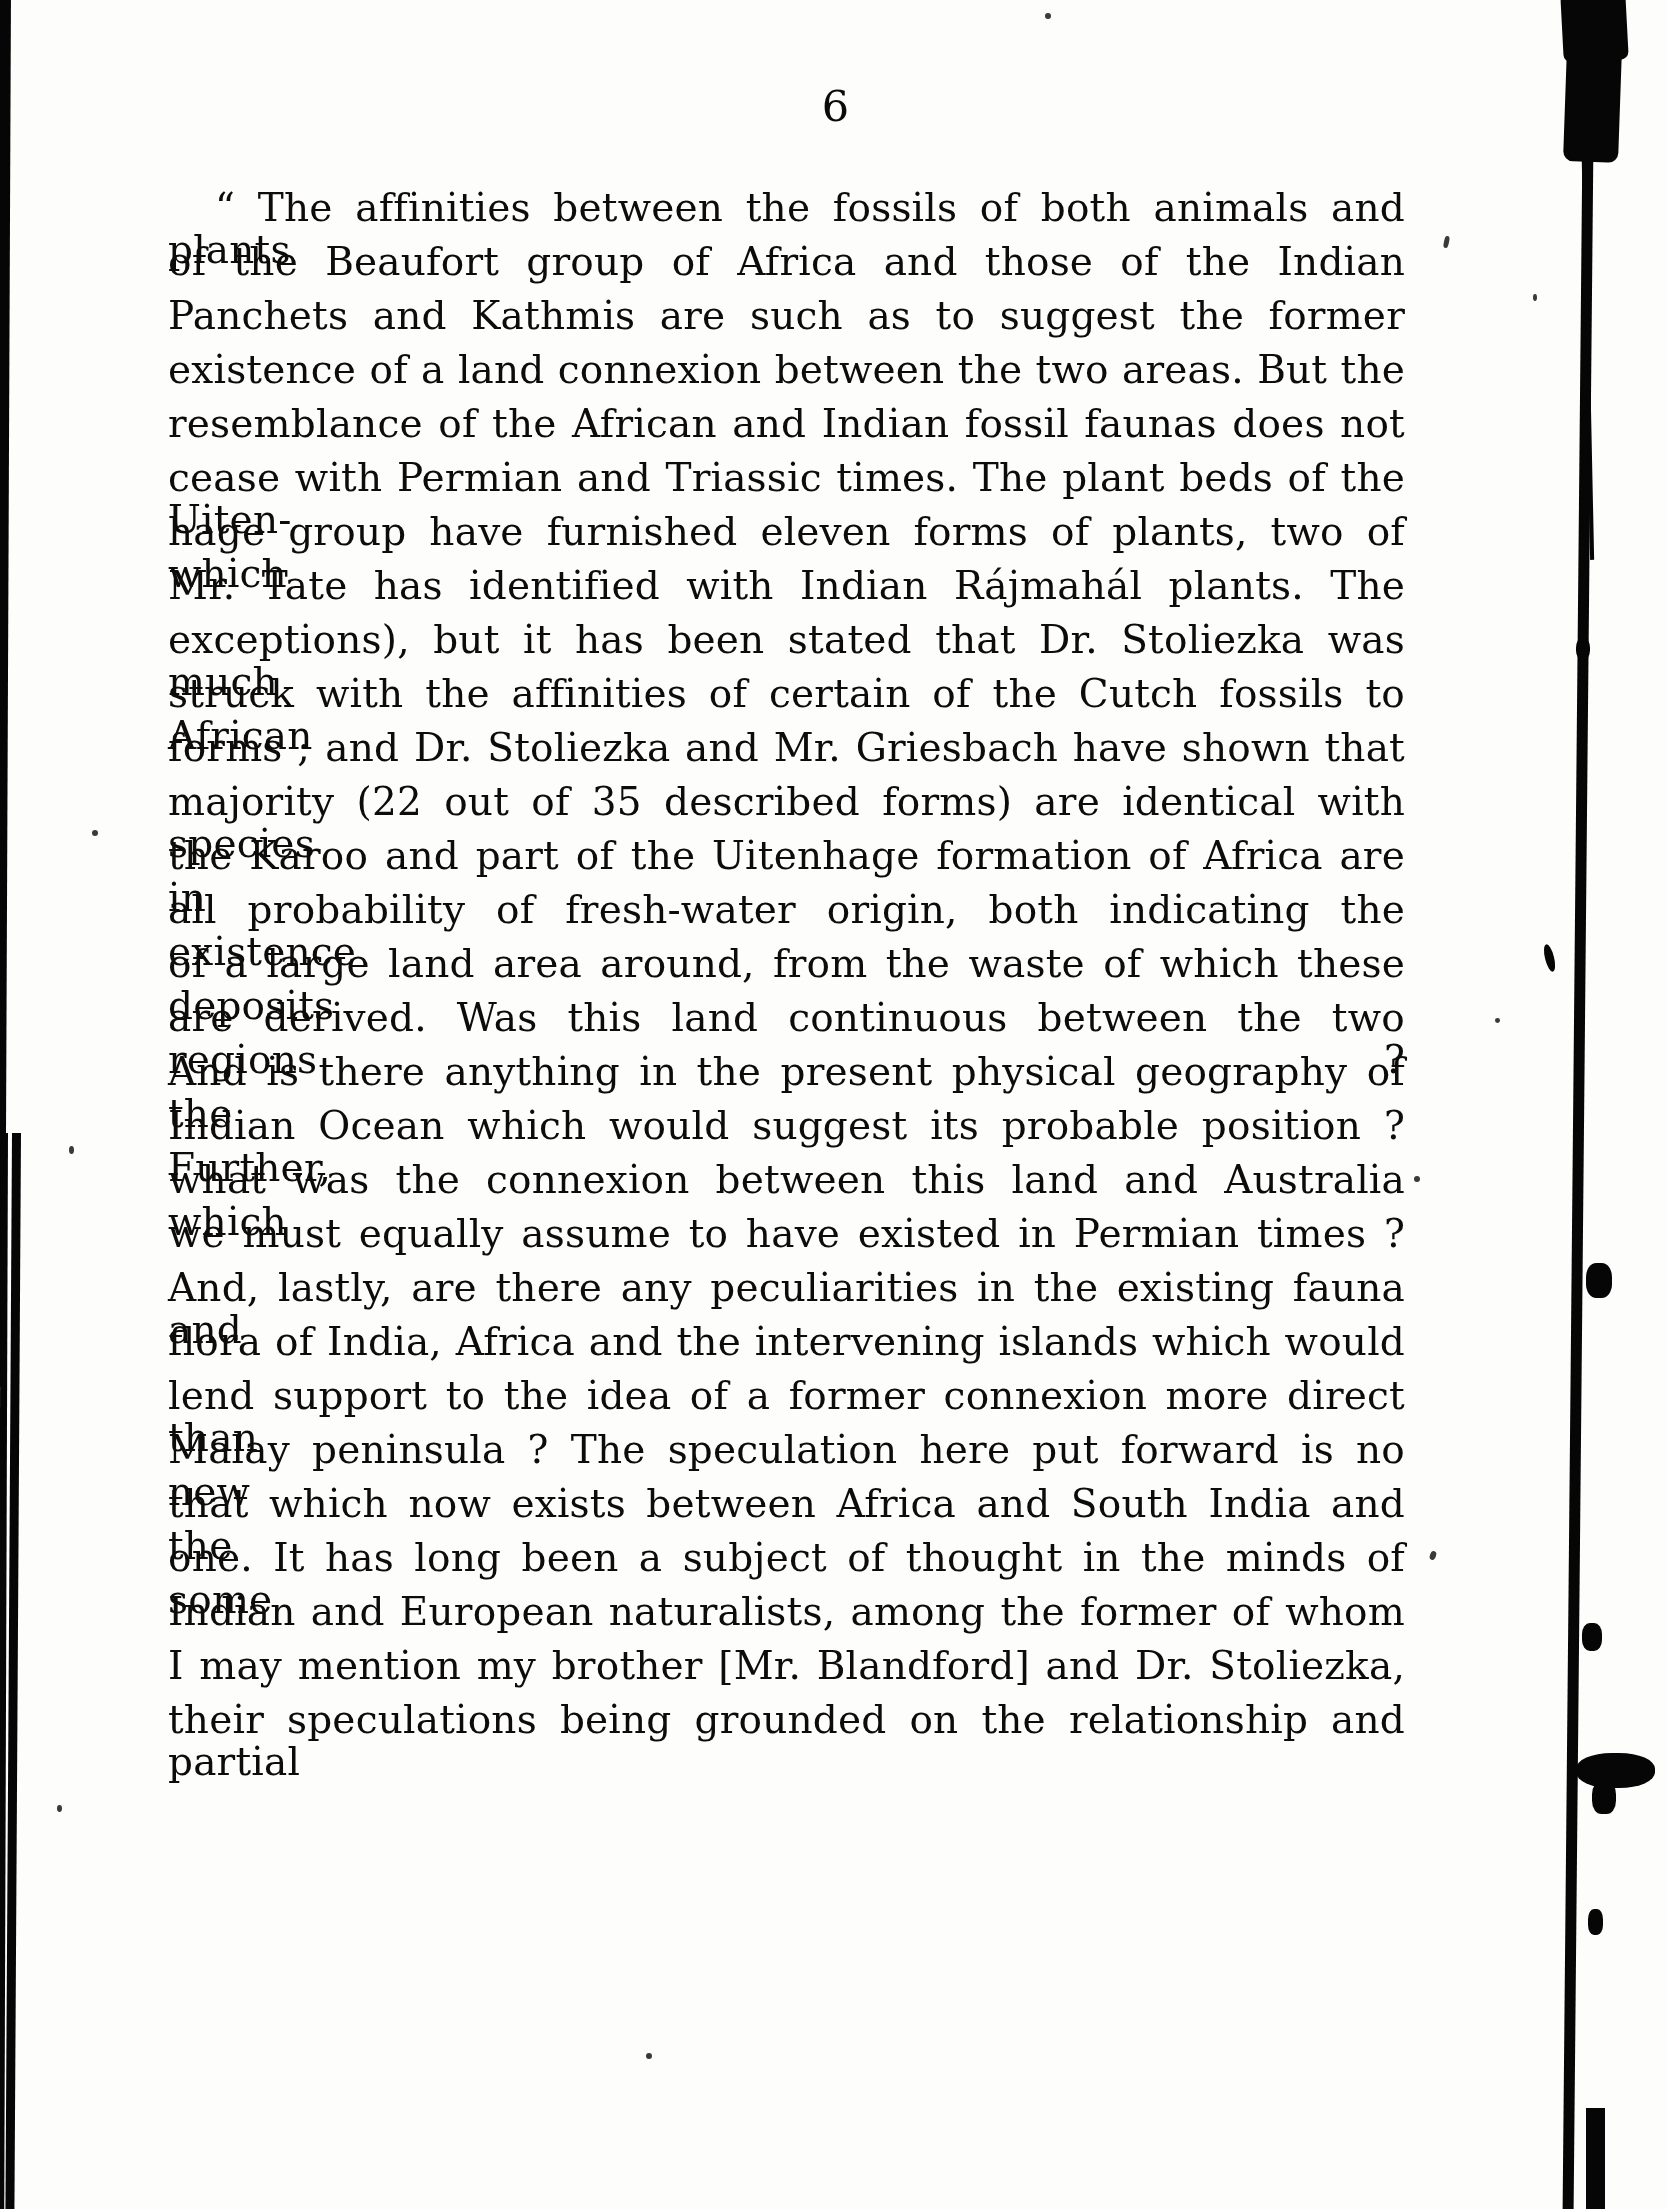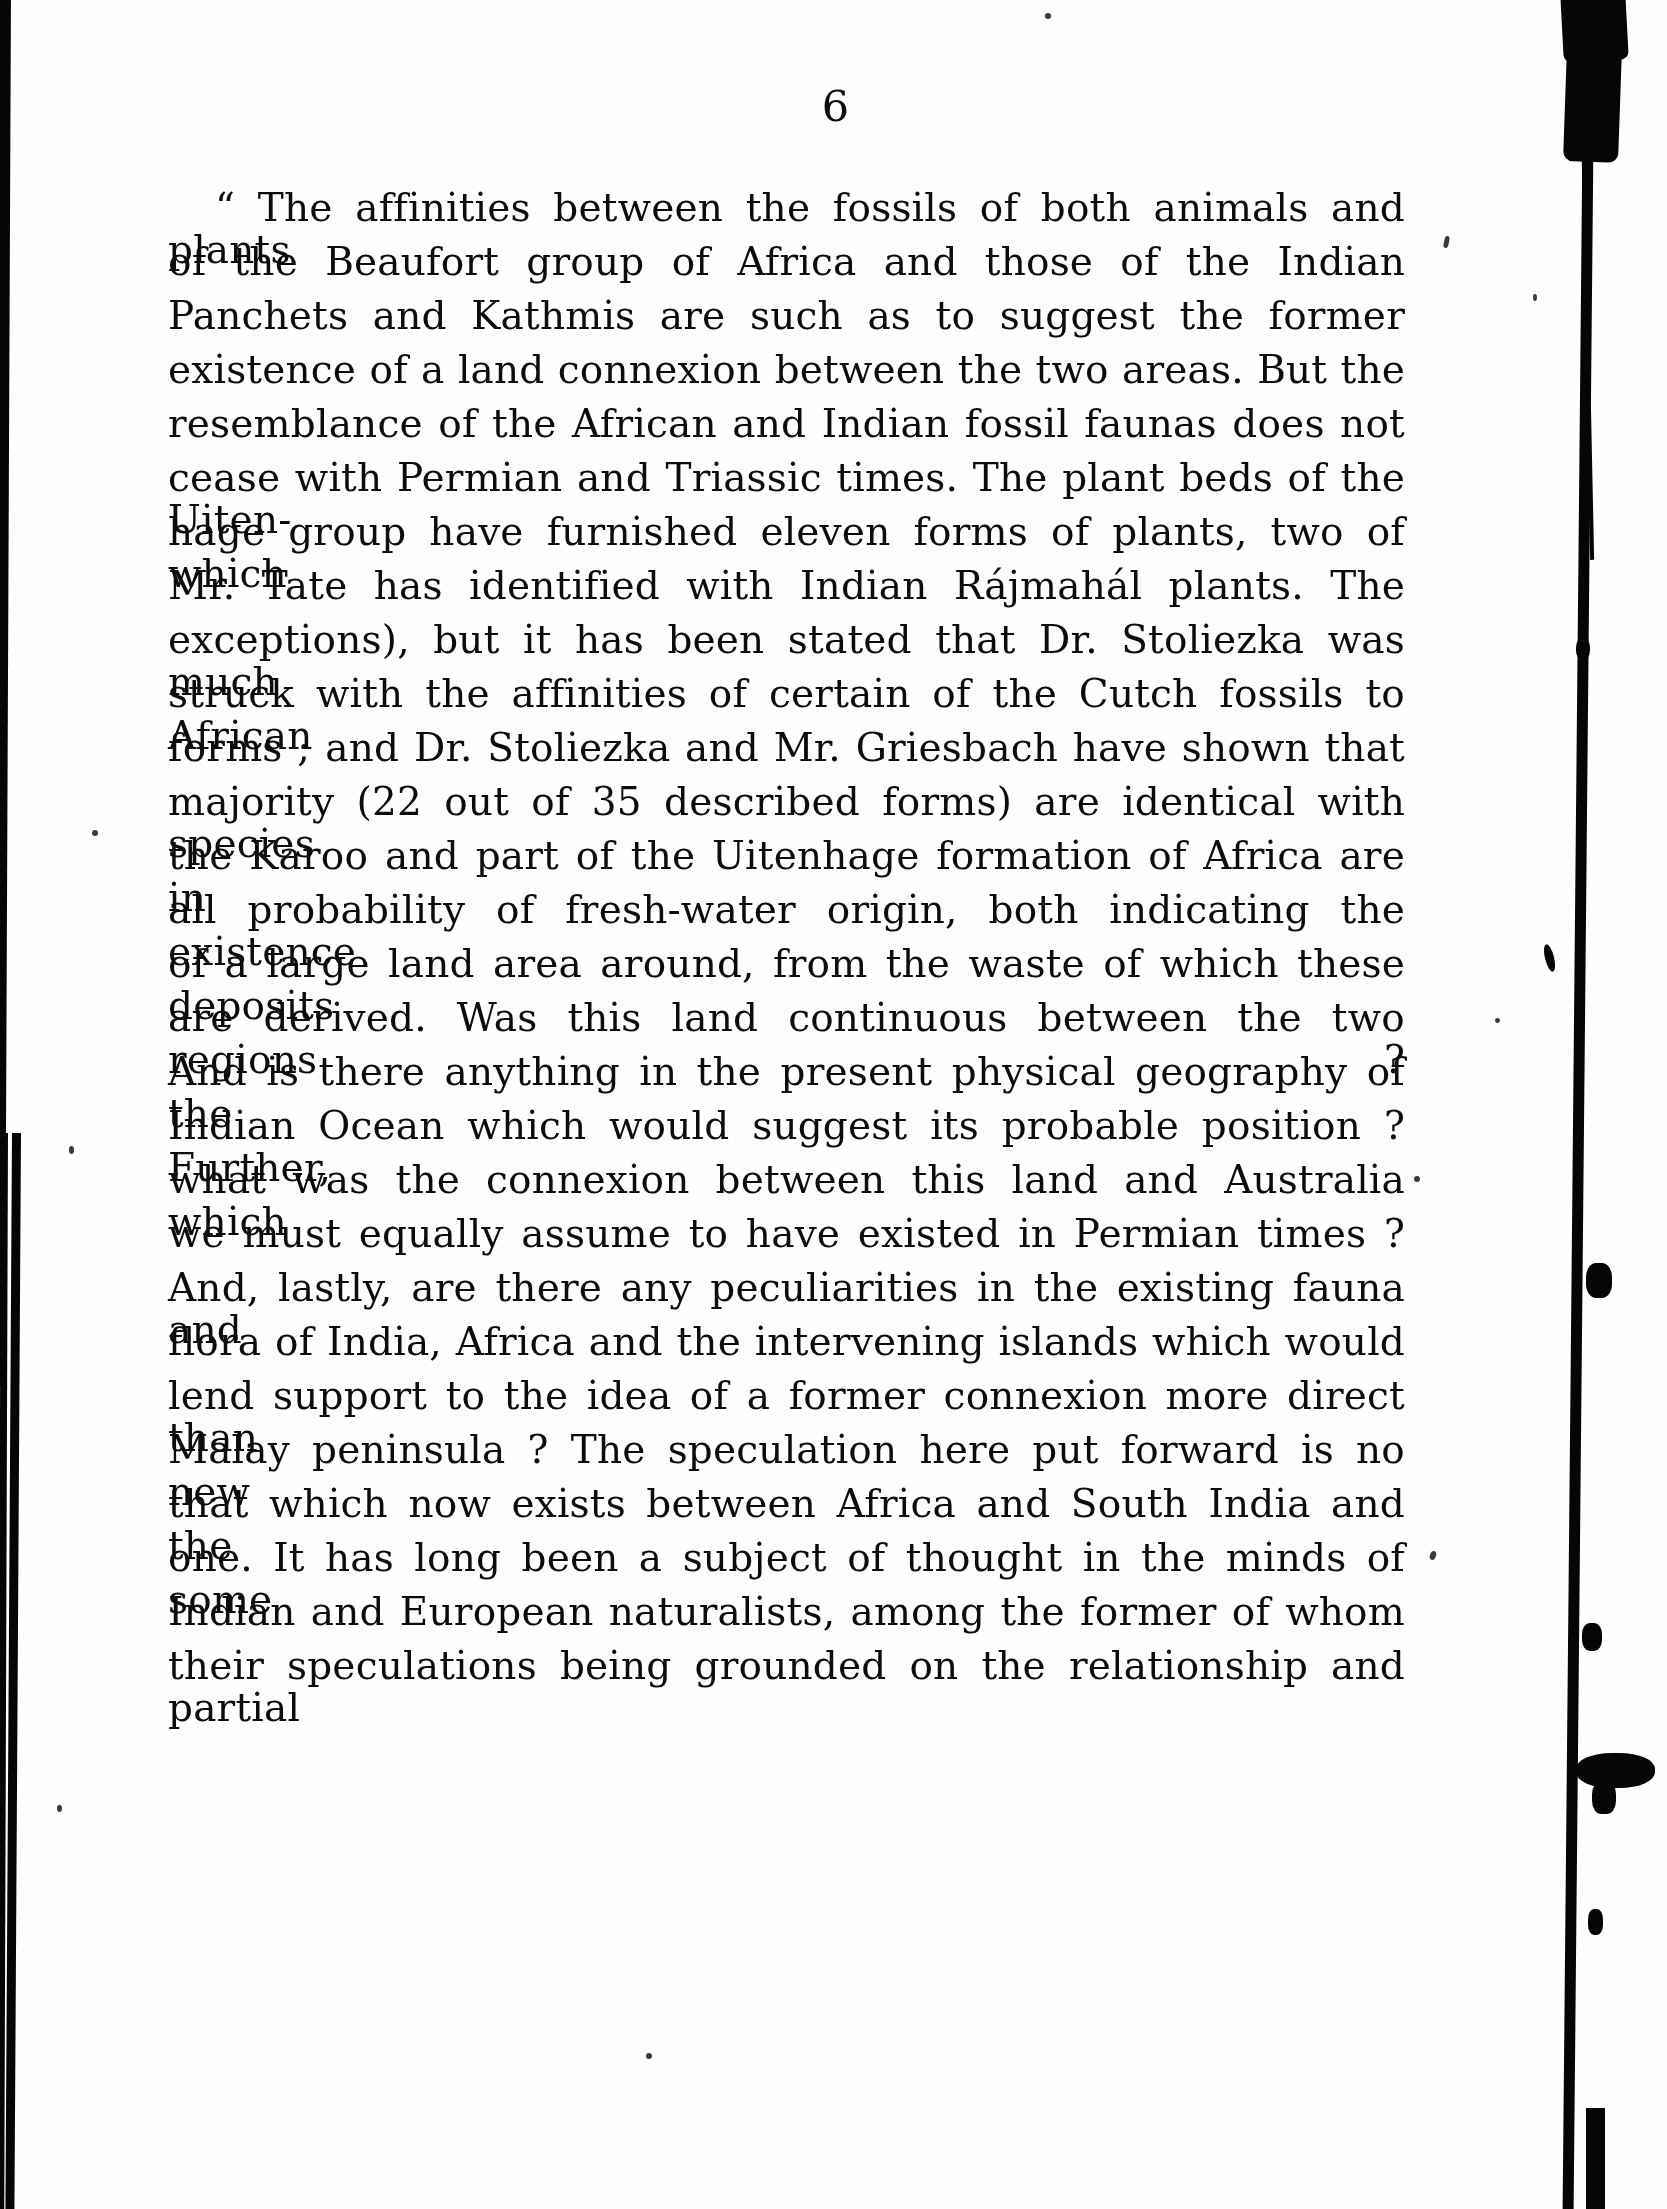--- a/index.html
+++ b/index.html
@@ -114,17 +114,18 @@
     <div class="line">Indian Ocean which would suggest its probable position ? Further,</div>
     <div class="line">what was the connexion between this land and Australia which</div>
     <div class="line">we must equally assume to have existed in Permian times ?</div>
     <div class="line">And, lastly, are there any peculiarities in the existing fauna and</div>
     <div class="line">flora of India, Africa and the intervening islands which would</div>
     <div class="line">lend support to the idea of a former connexion more direct than</div>
     <div class="line">Malay peninsula ?  The speculation here put forward is no new</div>
     <div class="line">that which now exists between Africa and South India and the</div>
     <div class="line">one.  It has long been a subject of thought in the minds of some</div>
     <div class="line">Indian and European naturalists, among the former of whom</div>
+    <div class="line">I may mention my brother [Mr. Blandford] and Dr. Stoliezka,</div>
     <div class="line last">their speculations being grounded on the relationship and partial</div>
   </div>
 
 </div>
 
 
 </body></html>

